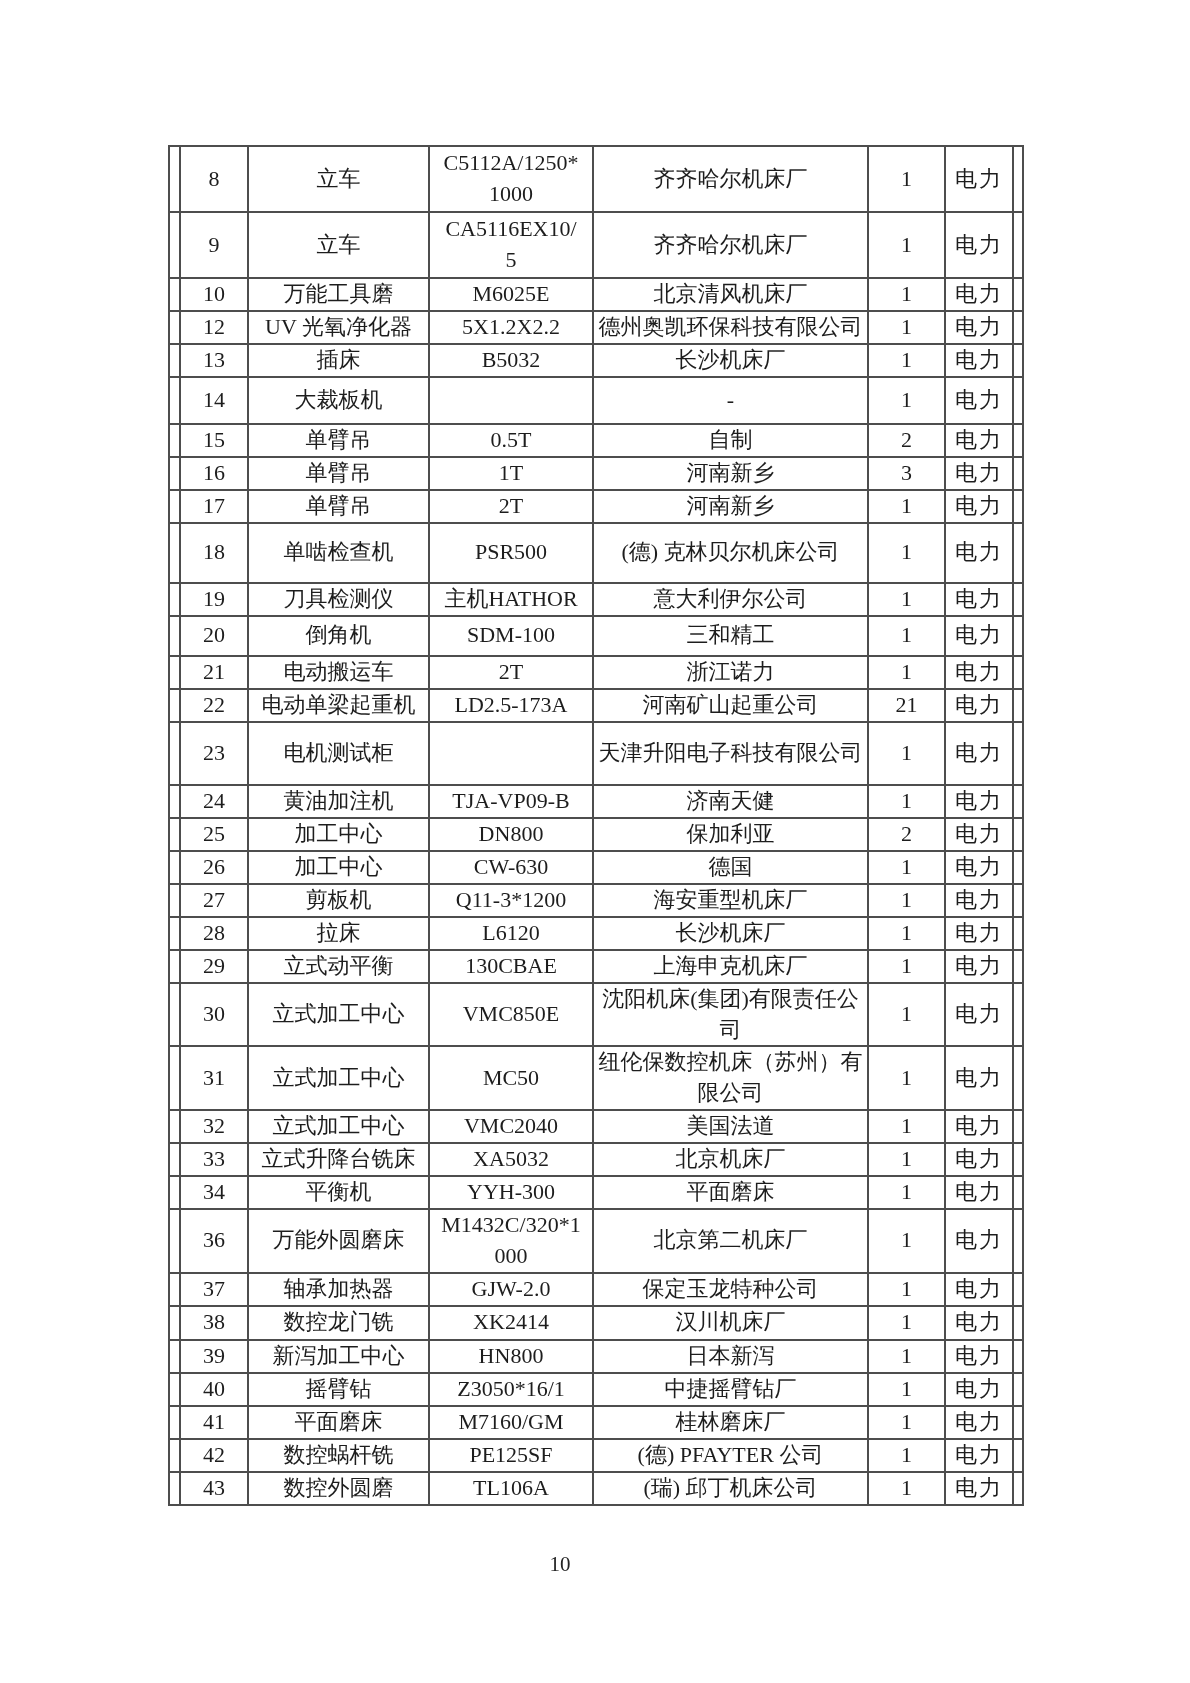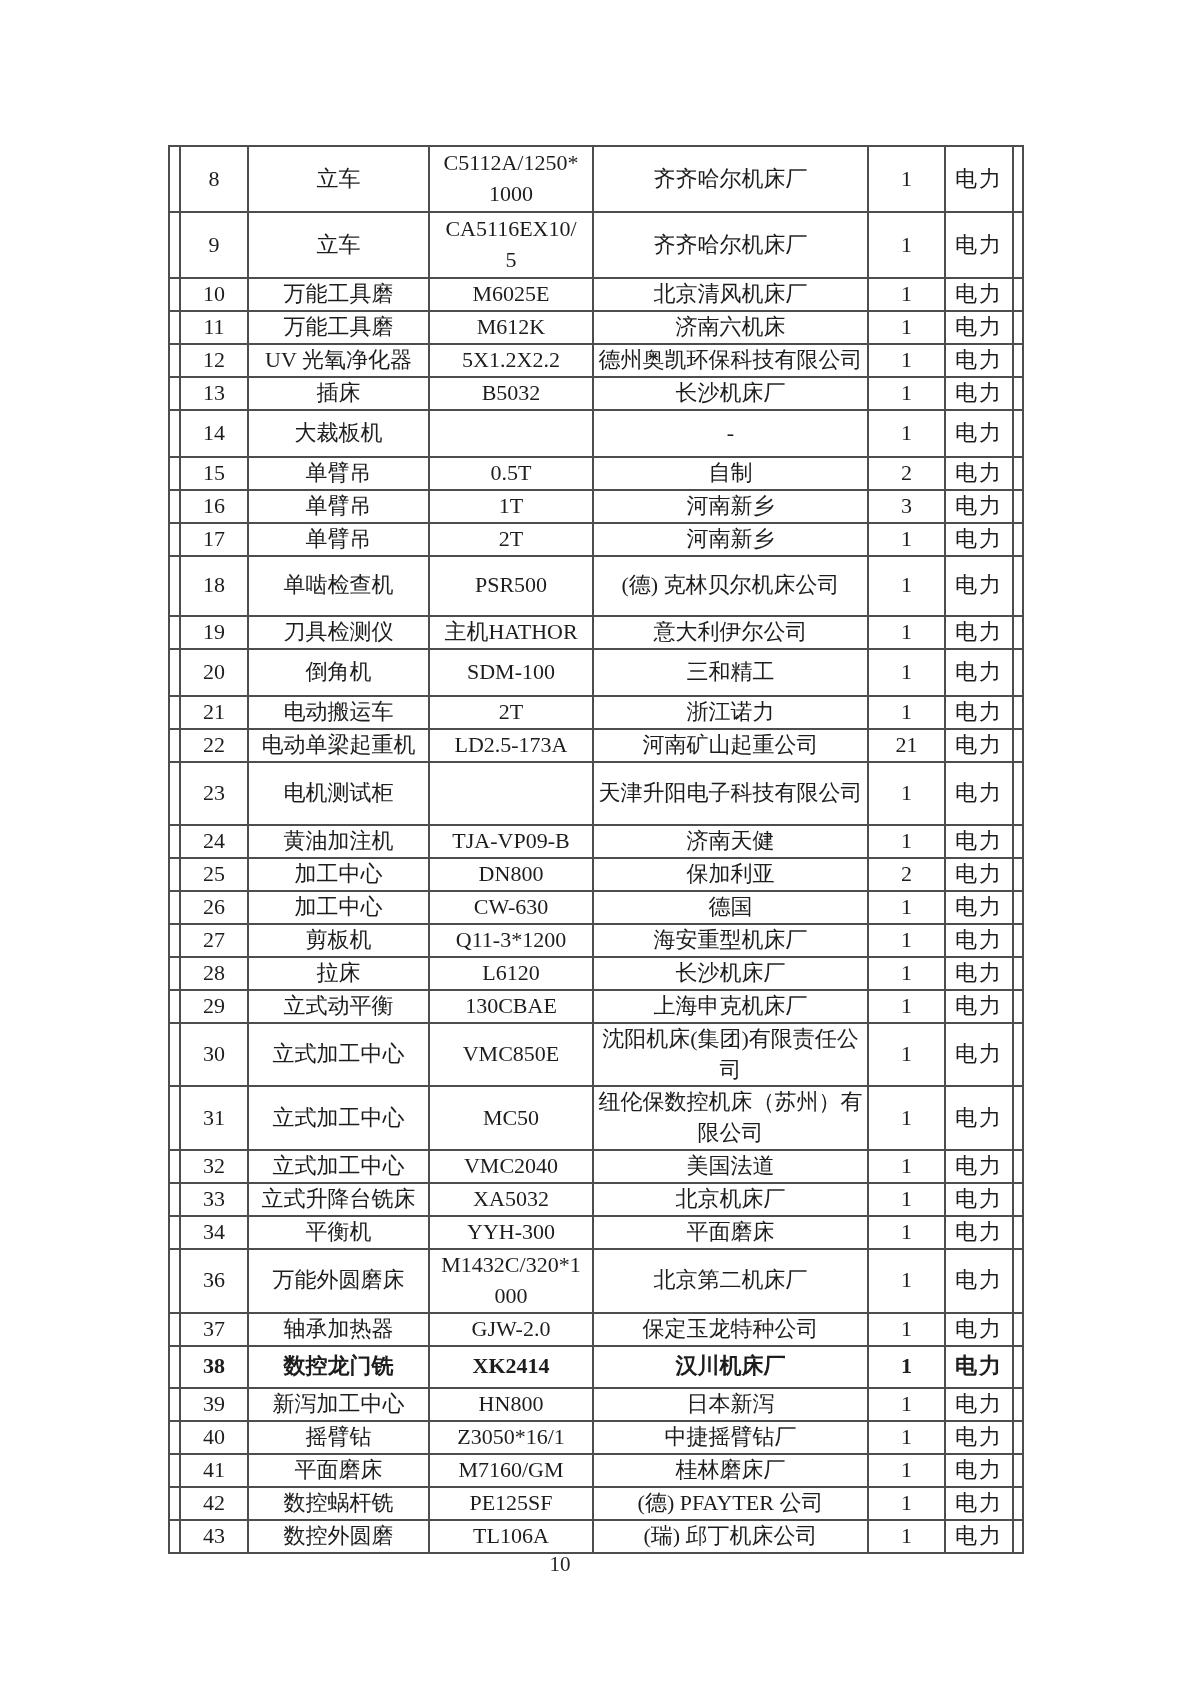--- a/index.html
+++ b/index.html
@@ -103,30 +103,20 @@
           <td class="c-no">10</td>
           <td class="c-name">万能工具磨</td>
           <td class="c-model">M6025E</td>
           <td class="c-maker">北京清风机床厂</td>
           <td class="c-qty">1</td>
           <td class="c-power">电力</td>
           <td class="c-edge"></td>
         </tr>
         <tr style="height: 33px;">
           <td class="c-edge"></td>
-          <td class="c-no">11</td>
-          <td class="c-name">万能工具磨</td>
-          <td class="c-model">M612K</td>
-          <td class="c-maker">济南六机床</td>
-          <td class="c-qty">1</td>
-          <td class="c-power">电力</td>
-          <td class="c-edge"></td>
-        </tr>
-        <tr style="height: 33px;">
-          <td class="c-edge"></td>
           <td class="c-no">12</td>
           <td class="c-name">UV 光氧净化器</td>
           <td class="c-model">5X1.2X2.2</td>
           <td class="c-maker">德州奥凯环保科技有限公司</td>
           <td class="c-qty">1</td>
           <td class="c-power">电力</td>
           <td class="c-edge"></td>
         </tr>
         <tr style="height: 33px;">
           <td class="c-edge"></td>
@@ -191,21 +181,21 @@
         <tr style="height: 33px;">
           <td class="c-edge"></td>
           <td class="c-no">19</td>
           <td class="c-name">刀具检测仪</td>
           <td class="c-model">主机HATHOR</td>
           <td class="c-maker">意大利伊尔公司</td>
           <td class="c-qty">1</td>
           <td class="c-power">电力</td>
           <td class="c-edge"></td>
         </tr>
-        <tr style="height: 47px; font-family: Liberation Serif, serif;">
+        <tr style="height: 40px; font-family: Liberation Serif, serif;">
           <td class="c-edge"></td>
           <td class="c-no">20</td>
           <td class="c-name">倒角机</td>
           <td class="c-model">SDM-100</td>
           <td class="c-maker">三和精工</td>
           <td class="c-qty">1</td>
           <td class="c-power">电力</td>
           <td class="c-edge"></td>
         </tr>
         <tr style="height: 33px;">
@@ -364,21 +354,21 @@
         <tr style="height: 33px;">
           <td class="c-edge"></td>
           <td class="c-no">37</td>
           <td class="c-name">轴承加热器</td>
           <td class="c-model">GJW-2.0</td>
           <td class="c-maker">保定玉龙特种公司</td>
           <td class="c-qty">1</td>
           <td class="c-power">电力</td>
           <td class="c-edge"></td>
         </tr>
-        <tr style="height: 42px; font-weight: bold;">
+        <tr style="height: 34px;">
           <td class="c-edge"></td>
           <td class="c-no">38</td>
           <td class="c-name">数控龙门铣</td>
           <td class="c-model">XK2414</td>
           <td class="c-maker">汉川机床厂</td>
           <td class="c-qty">1</td>
           <td class="c-power">电力</td>
           <td class="c-edge"></td>
         </tr>
         <tr style="height: 33px;">

